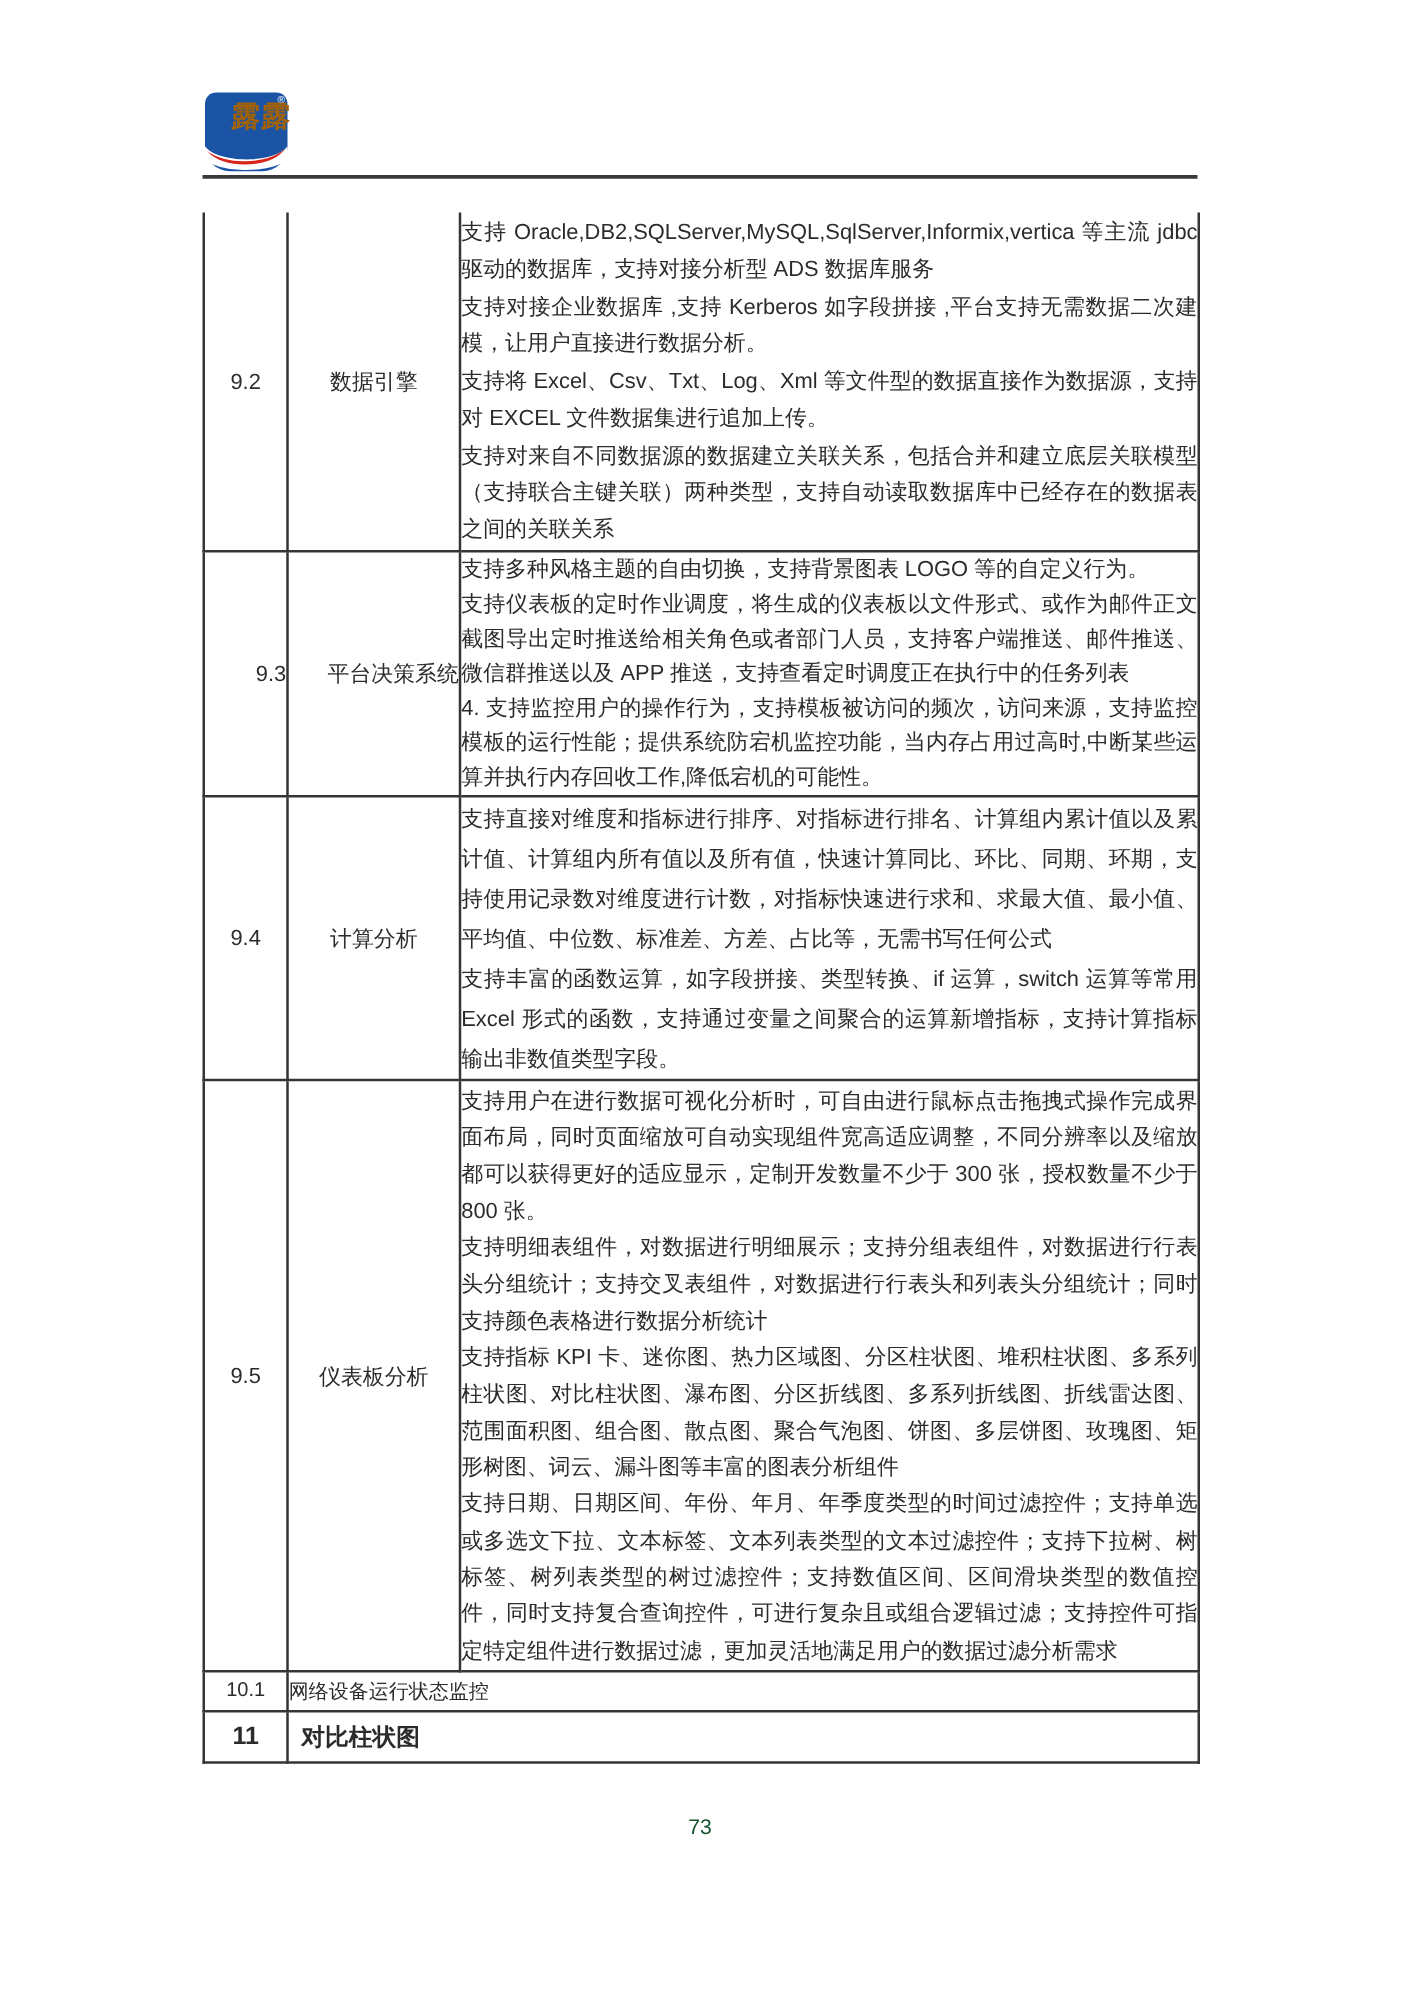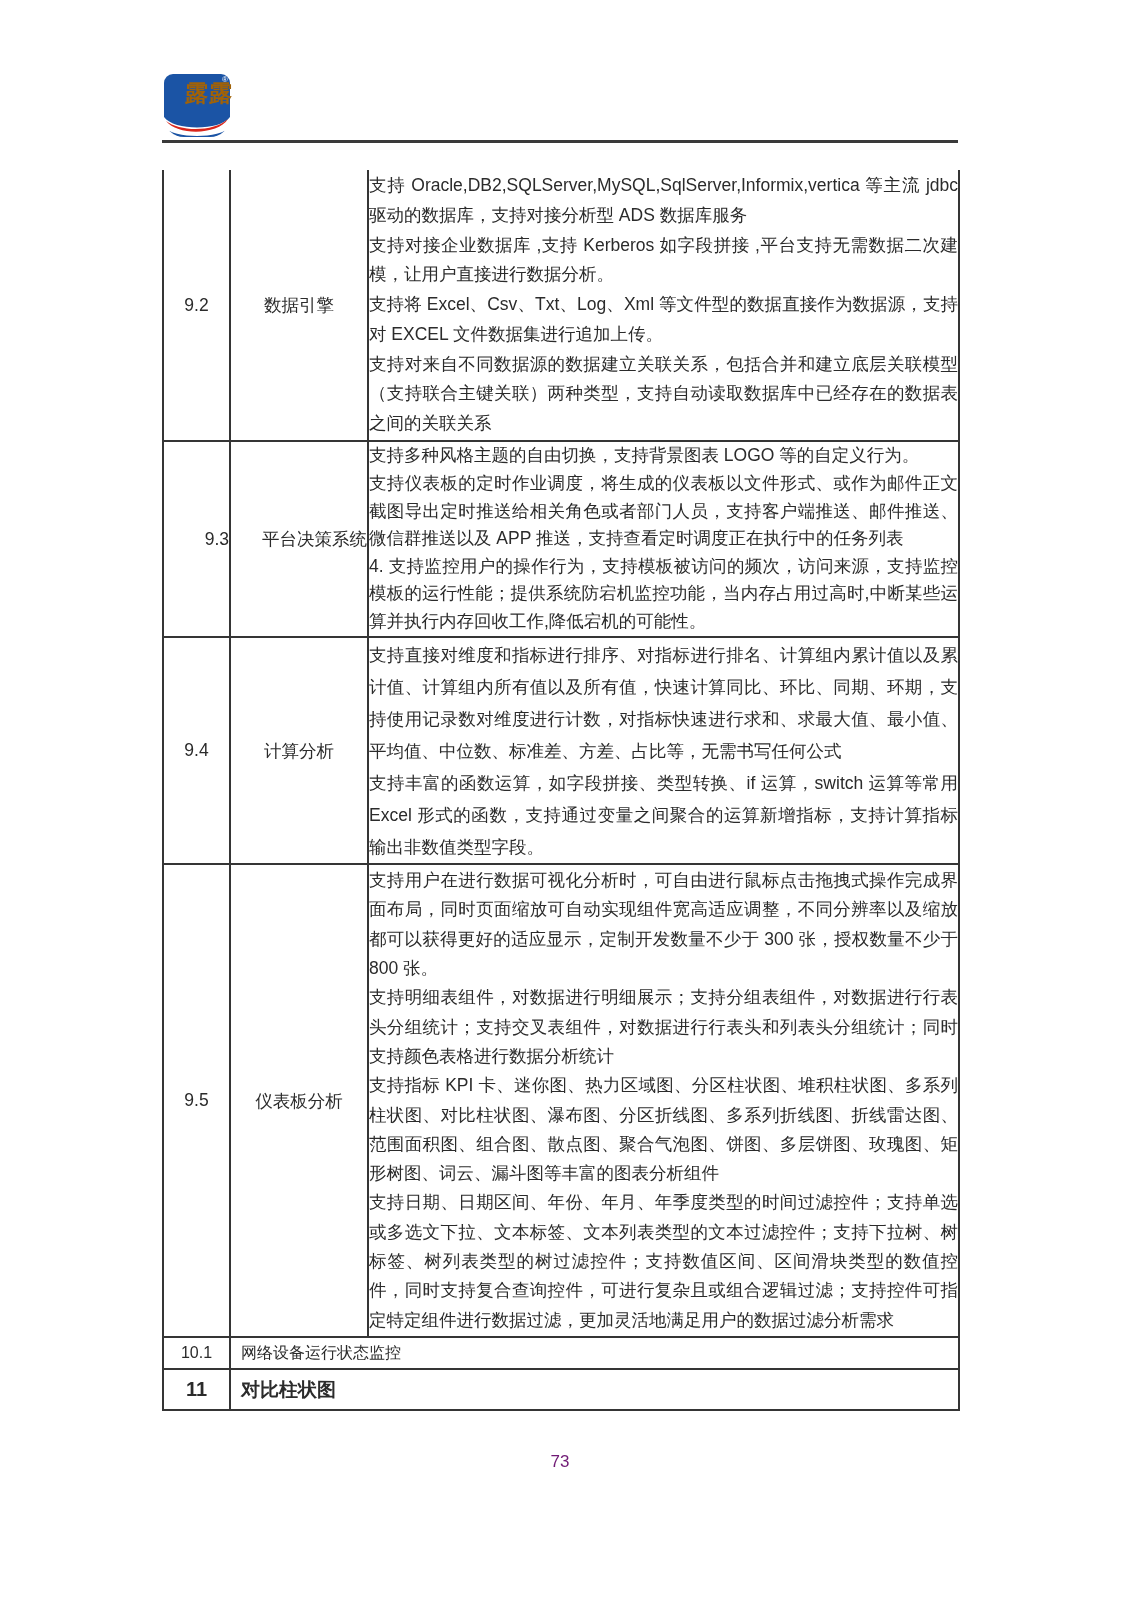--- a/index.html
+++ b/index.html
@@ -62,26 +62,26 @@
   tr.r92 td{height:270px;} tr.r92 .desc{line-height:29.8px;}
   tr.r93 td{height:194px;text-align:right;} tr.r93 .desc{line-height:27.6px;}
   tr.r94 td{height:225px;} tr.r94 .desc{line-height:32px;}
   tr.r95 td{height:471px;border-radius:13px;} tr.r95 .desc{line-height:29.3px;}
 
   tr.section td{height:35px;}
   tr.section td.num{font-size:20px;font-weight:bold;}
   tr.section td.stitle{font-size:19px;font-weight:bold;text-align:left;padding:2px 10px;}
   tr.subsection td{height:28px;}
   tr.subsection td.num{font-size:16px;}
-  tr.subsection td.stitle{font-size:16px;text-align:left;padding:1px 10px;}
+  tr.subsection td.stitle{font-size:16px;text-align:left;padding:1px 0;}
 
   
   .page-number{
     position:absolute;left:0;top:1452px;width:100%;
-    text-align:center;font-size:17px;color:#701a75;
+    text-align:center;font-size:17px;color:#14532d;
   }
 </style>
 </head>
 <body style="--title-blue: #3a6cc8; --logo-blue: #1b54a5;">
 
 <div class="content">
 
   <div class="header">
     <div class="logo">
       <div class="logo-box"></div>

